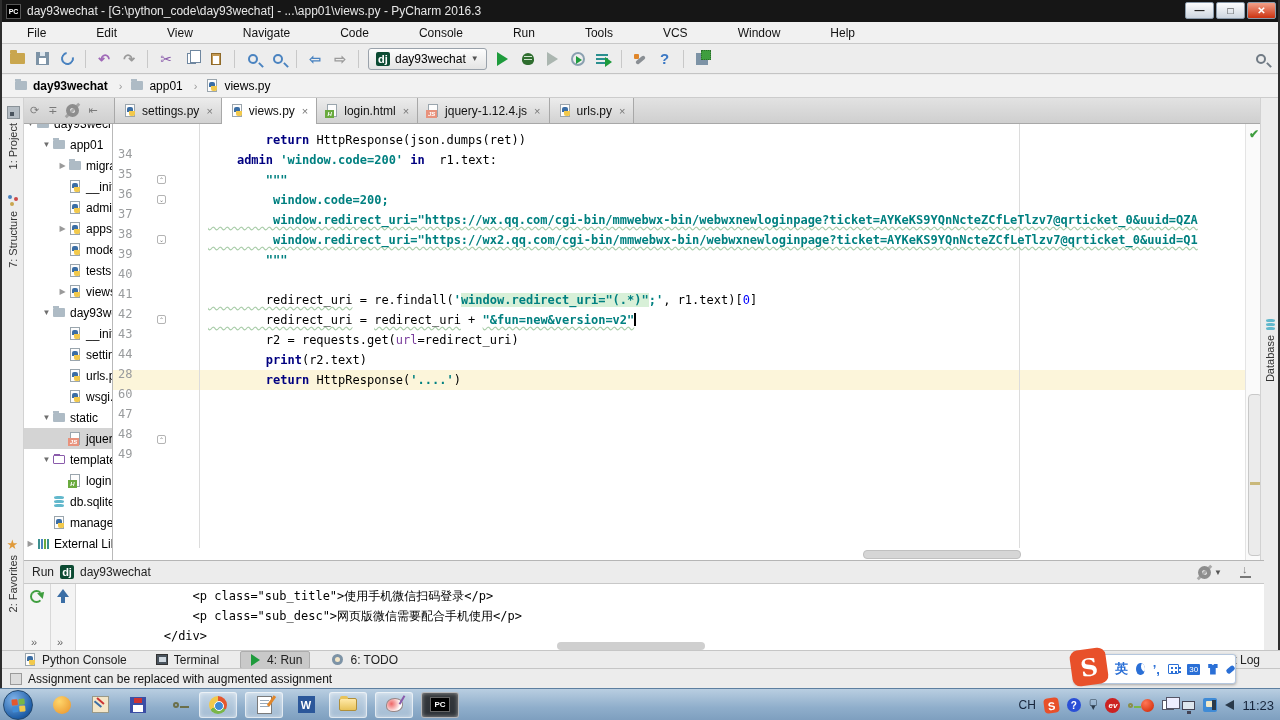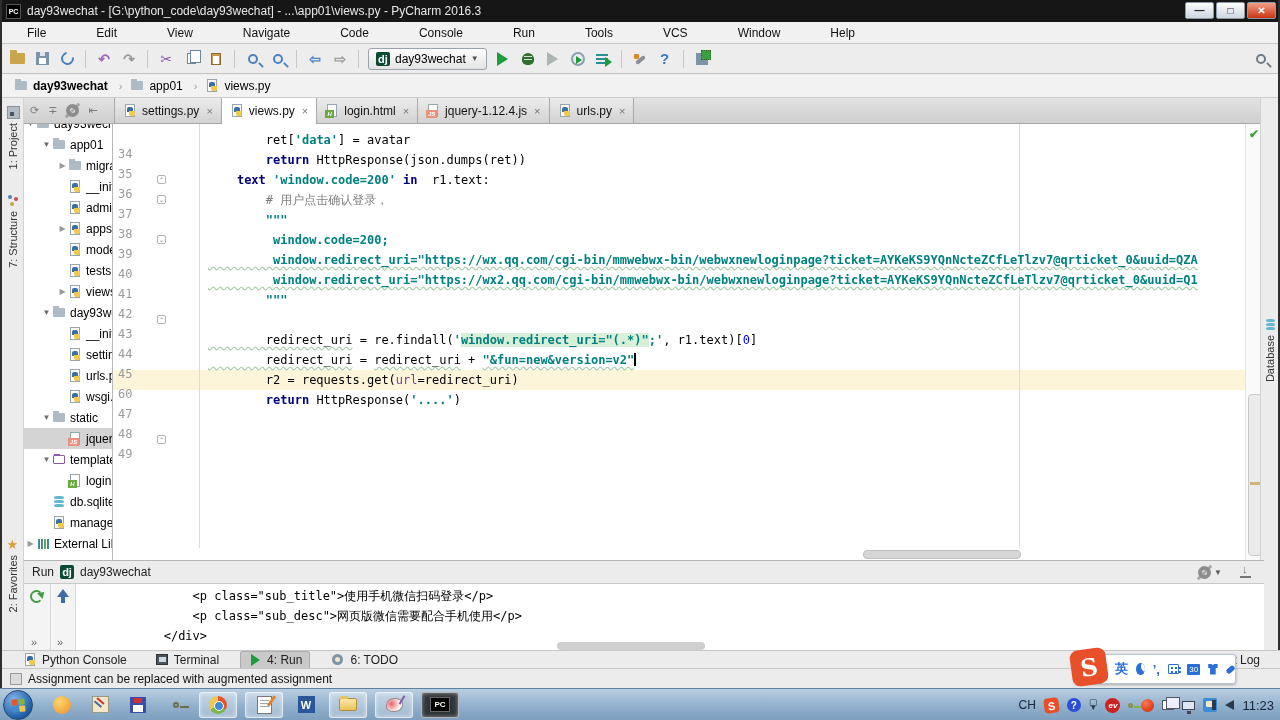--- a/index.html
+++ b/index.html
@@ -609,41 +609,40 @@
           <div class="gnum">35</div>
           <div class="gnum">36</div>
           <div class="gnum">37</div>
           <div class="gnum">38</div>
           <div class="gnum">39</div>
           <div class="gnum">40</div>
           <div class="gnum">41</div>
           <div class="gnum">42</div>
           <div class="gnum">43</div>
           <div class="gnum">44</div>
-          <div class="gnum">45</div>
+          <div class="gnum">28</div>
           <div class="gnum">60</div>
           <div class="gnum">47</div>
           <div class="gnum">48</div>
           <div class="gnum">49</div>
         </div>
       <div id="gutterline"></div>
       <div id="code">
-          <div class="cline"><span>        ret[</span><span class="tok-str">'data'</span><span>] = avatar</span></div>
           <div class="cline"><span>        </span><span class="tok-kw">return</span><span> HttpResponse(json.dumps(ret))</span></div>
-          <div class="cline"><span>    </span><span class="tok-kw">text</span><span> </span><span class="tok-str">'window.code=200'</span><span> </span><span class="tok-kw">in</span><span>  r1.text:</span></div>
-          <div class="cline"><span class="tok-com">        # 用户点击确认登录，</span></div>
+          <div class="cline"><span>    </span><span class="tok-kw">admin</span><span> </span><span class="tok-str">'window.code=200'</span><span> </span><span class="tok-kw">in</span><span>  r1.text:</span></div>
           <div class="cline"><span class="tok-str">        """</span></div>
           <div class="cline"><span class="tok-str">         window.code=200;</span></div>
           <div class="cline"><span class="tok-str typo">         window.redirect_uri="https://wx.qq.com/cgi-bin/mmwebwx-bin/webwxnewloginpage?ticket=AYKeKS9YQnNcteZCfLeTlzv7@qrticket_0&amp;uuid=QZA</span></div>
           <div class="cline"><span class="tok-str typo">         window.redirect_uri="https://wx2.qq.com/cgi-bin/mmwebwx-bin/webwxnewloginpage?ticket=AYKeKS9YQnNcteZCfLeTlzv7@qrticket_0&amp;uuid=Q1</span></div>
           <div class="cline"><span class="tok-str">        """</span></div>
           <div class="cline"></div>
           <div class="cline"><span class="typo">        redirect_uri</span><span> = re.findall(</span><span class="tok-str">'</span><span class="tok-str tok-hl">window.redirect_uri="(.*)"</span><span class="tok-str">;'</span><span>, r1.text)[</span><span class="tok-num">0</span><span>]</span></div>
           <div class="cline"><span class="typo">        redirect_uri</span><span> = </span><span class="typo">redirect_uri</span><span> + </span><span class="tok-str typo">"&amp;fun=new&amp;version=v2"</span><span class="caret"></span></div>
           <div class="cline"><span>        r2 = requests.get(</span><span class="tok-kwarg">url</span><span>=redirect_uri)</span></div>
+          <div class="cline"><span>        </span><span class="tok-kw">print</span><span>(r2.text)</span></div>
           <div class="cline"><span>        </span><span class="tok-kw">return</span><span> HttpResponse(</span><span class="tok-str">'....'</span><span>)</span></div>
         </div>
       <div id="hscroll"></div>
       <div id="stripe">
         <div id="inspectok"></div>
         <div id="vthumb"></div>
         <div id="vmark"></div>
       </div>
     <span class="foldmk" style="top: 51px;">⌃</span>
         <span class="foldmk" style="top: 71px;">⌄</span>

